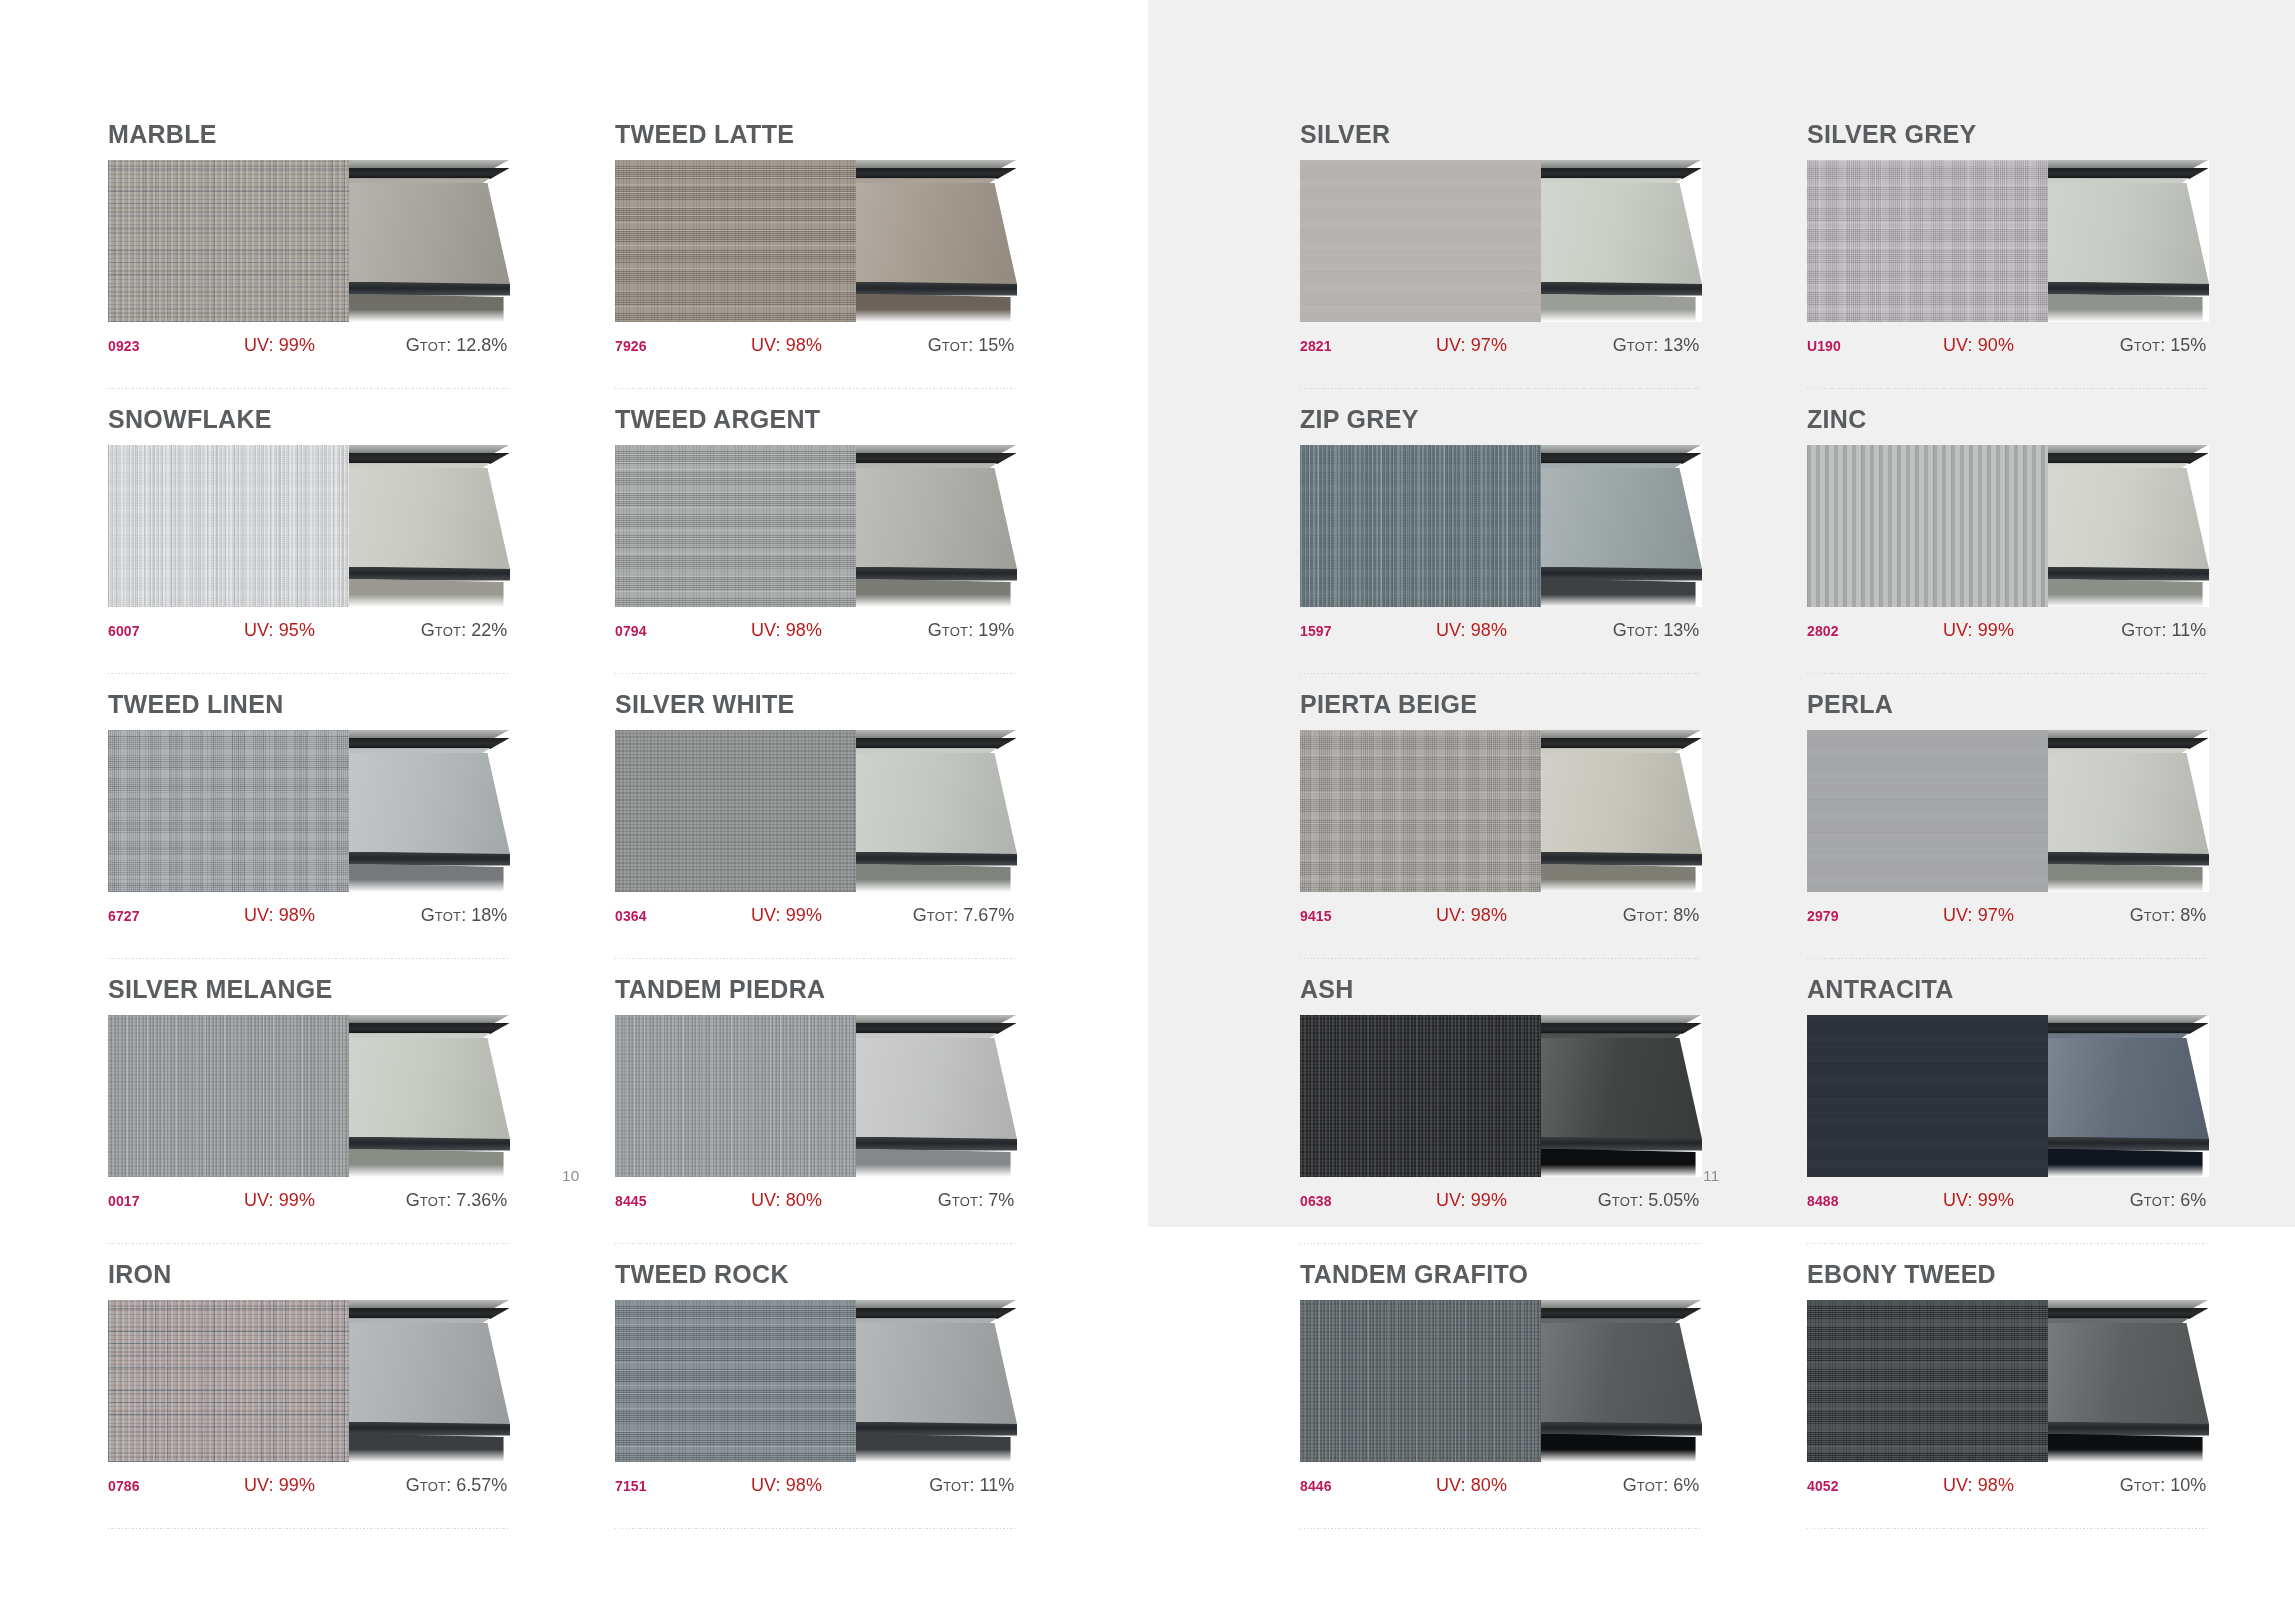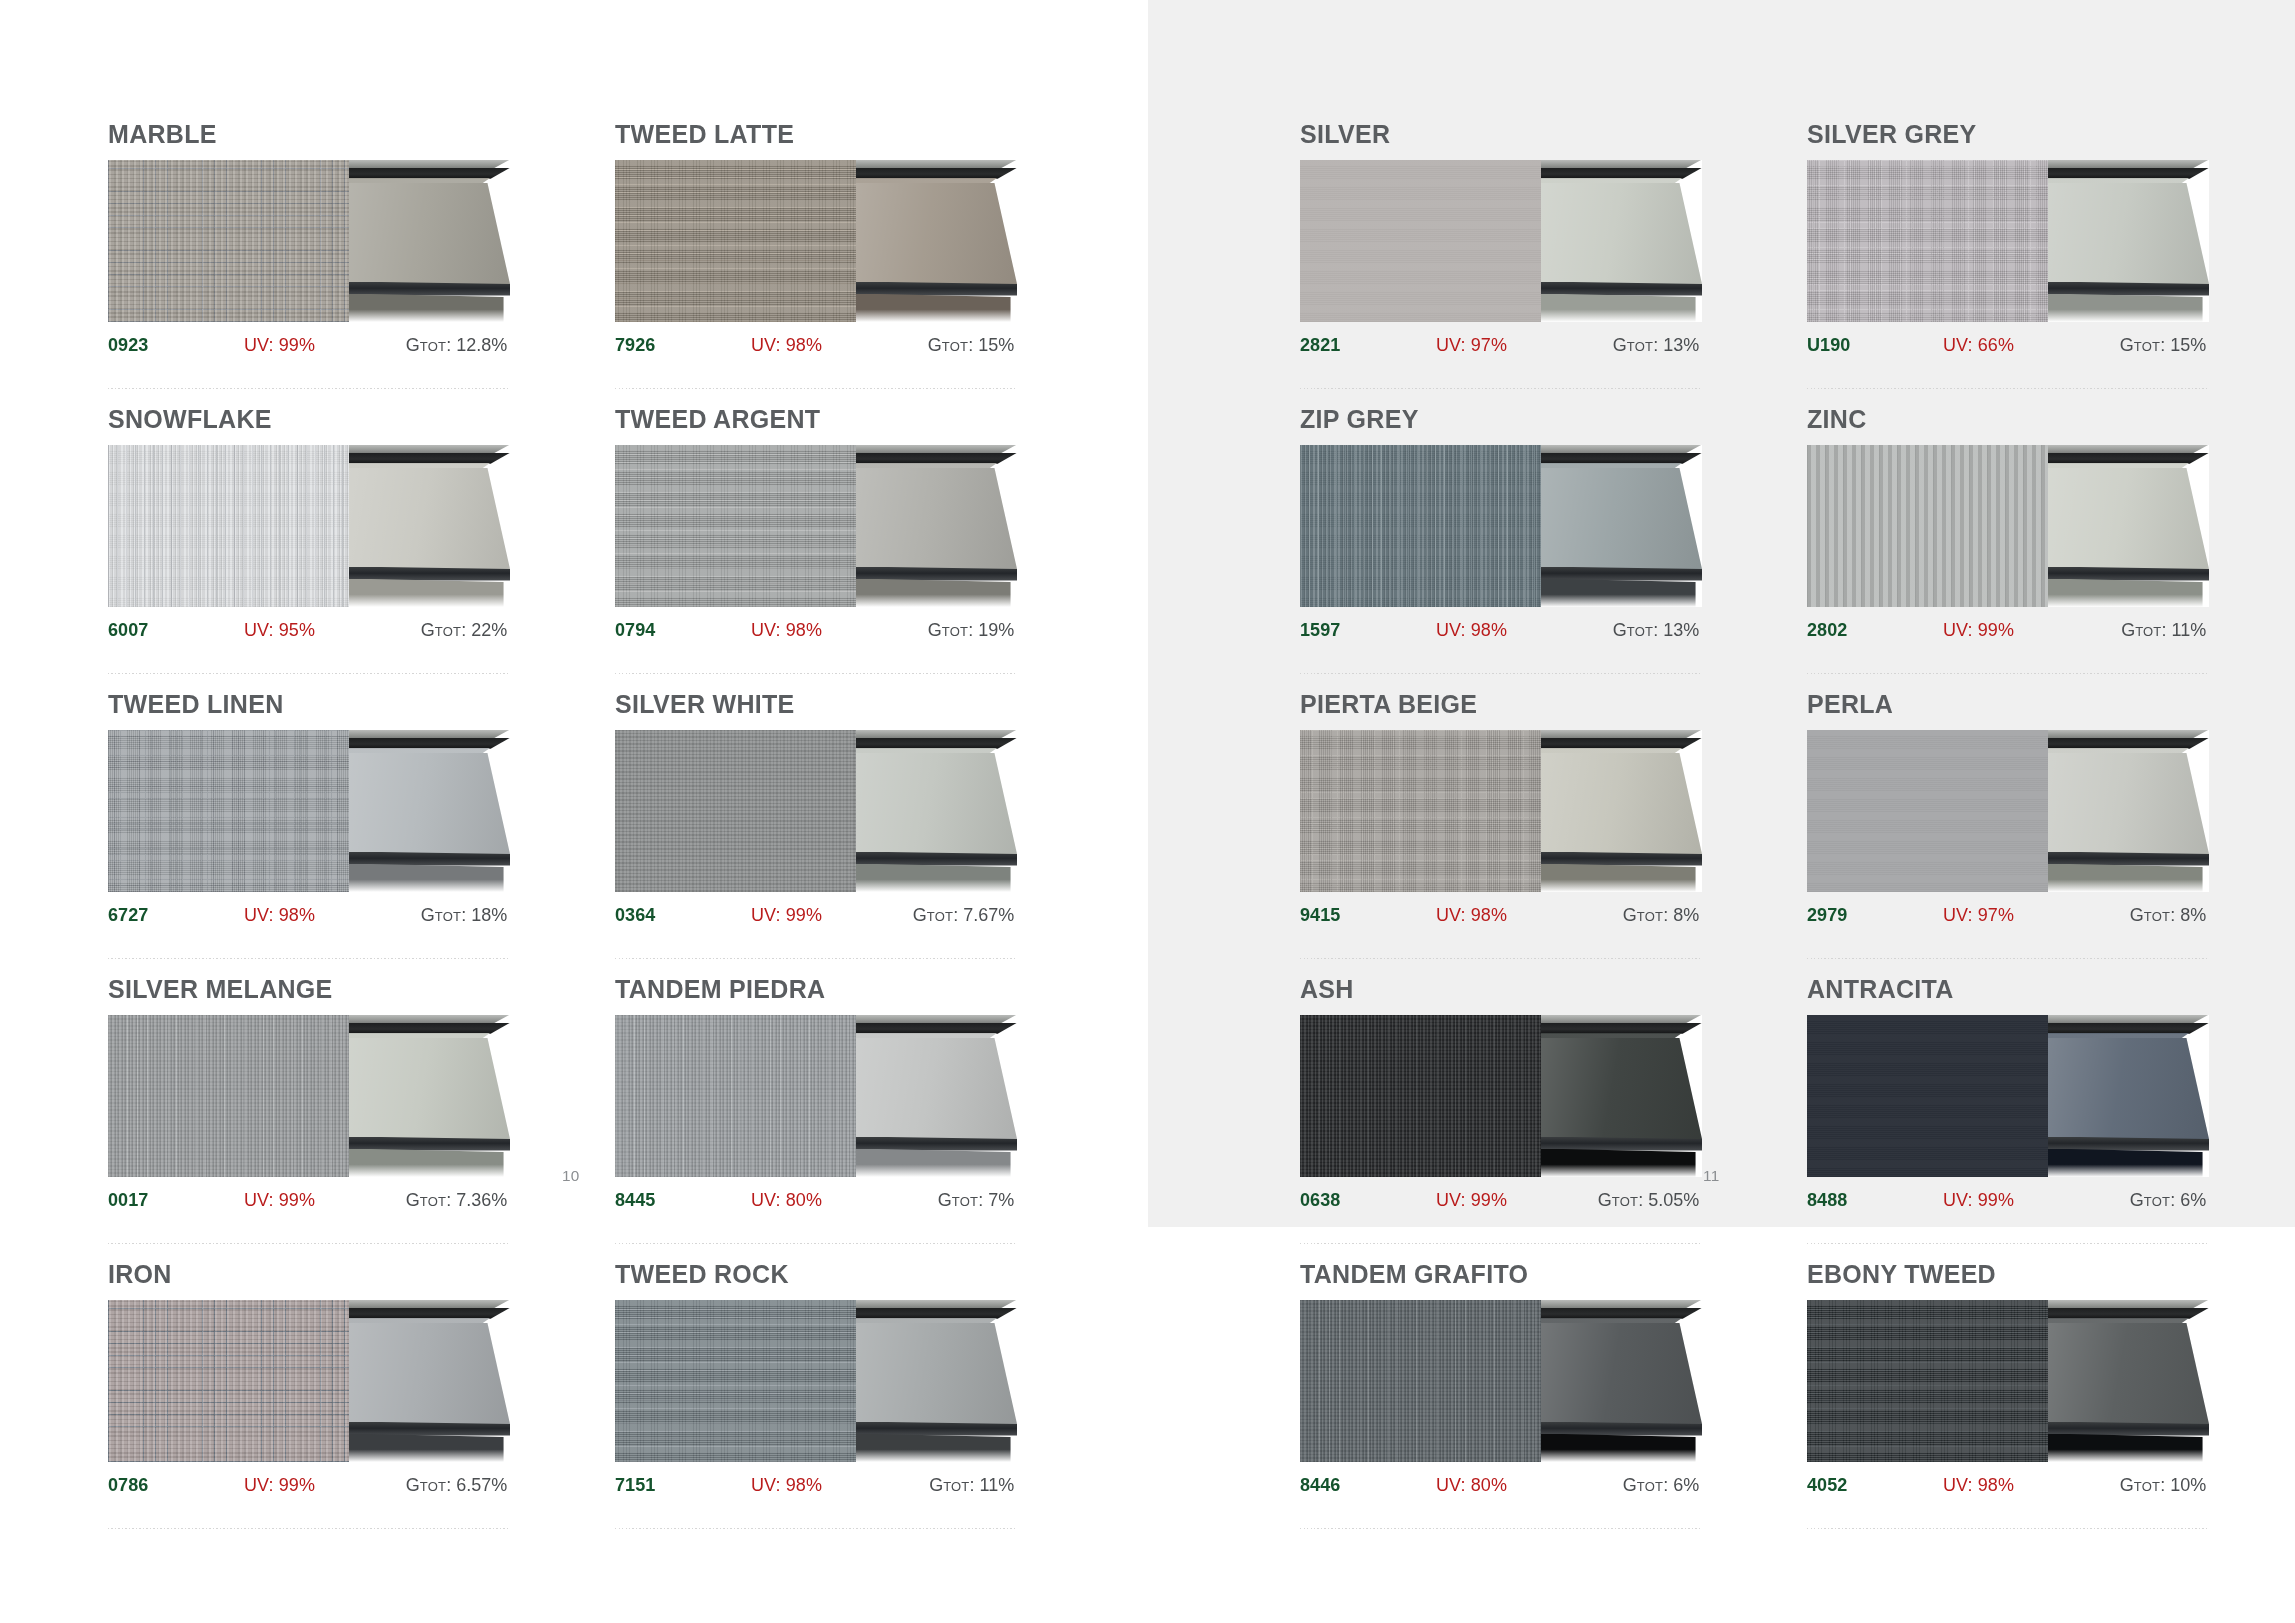--- a/index.html
+++ b/index.html
@@ -104,23 +104,23 @@
 
   .meta{
     display:flex;
     align-items:baseline;
     width:402px;
     margin-top:13px;
     height:22px;
   }
   .meta .code{
     width:136px;
-    font-size:18px;
+    font-size:14px;
     font-weight:bold;
-    color:#14532d;
+    color:#be185d;
     letter-spacing:0.1px;
   }
   .meta .uv{
     width:136px;
     font-size:18px;
     color:#b91c1c;
     letter-spacing:0.1px;
   }
   .meta .gtot{
     flex:1;
@@ -452,21 +452,21 @@
               <div class="r-top-lip" style="background:linear-gradient(180deg,#c6cac3 0%, #c6cac3 100%);opacity:.92;"></div>
               <div class="r-fabric" style="background:#c6cac3;">
                 <div class="shade"></div>
               </div>
               <div class="r-bottom-bar"></div>
               <div class="r-base" style="background:linear-gradient(180deg,#8f938d 0%, #8f938d 55%, rgba(255,255,255,0.15) 100%);"></div>
             </div>
           </div>
           <div class="meta">
             <div class="code">U190</div>
-            <div class="uv">UV: 66%</div>
+            <div class="uv">UV: 90%</div>
             <div class="gtot"><span class="gcap">G</span><span class="gsmall">TOT</span><span>: 15%</span></div>
           </div>
           <div class="divider"></div>
         </div>
         <div class="card">
           <div class="card-title">ZIP GREY</div>
           <div class="visual">
             <div class="swatch">
               <div class="tex" style="background-color:#66767d;background-image:repeating-linear-gradient(90deg, rgba(0,0,0,0.12) 0 0.7px, rgba(255,255,255,0.14) 0.7px 2.1px, rgba(0,0,0,0.05) 2.1px 4.2px),repeating-linear-gradient(90deg, #7e8d93 0 0.7px, rgba(0,0,0,0) 0.7px 9px),repeating-linear-gradient(0deg, rgba(0,0,0,0.04) 0 0.7px, rgba(255,255,255,0.04) 0.7px 2.1px);"></div>
             </div>

